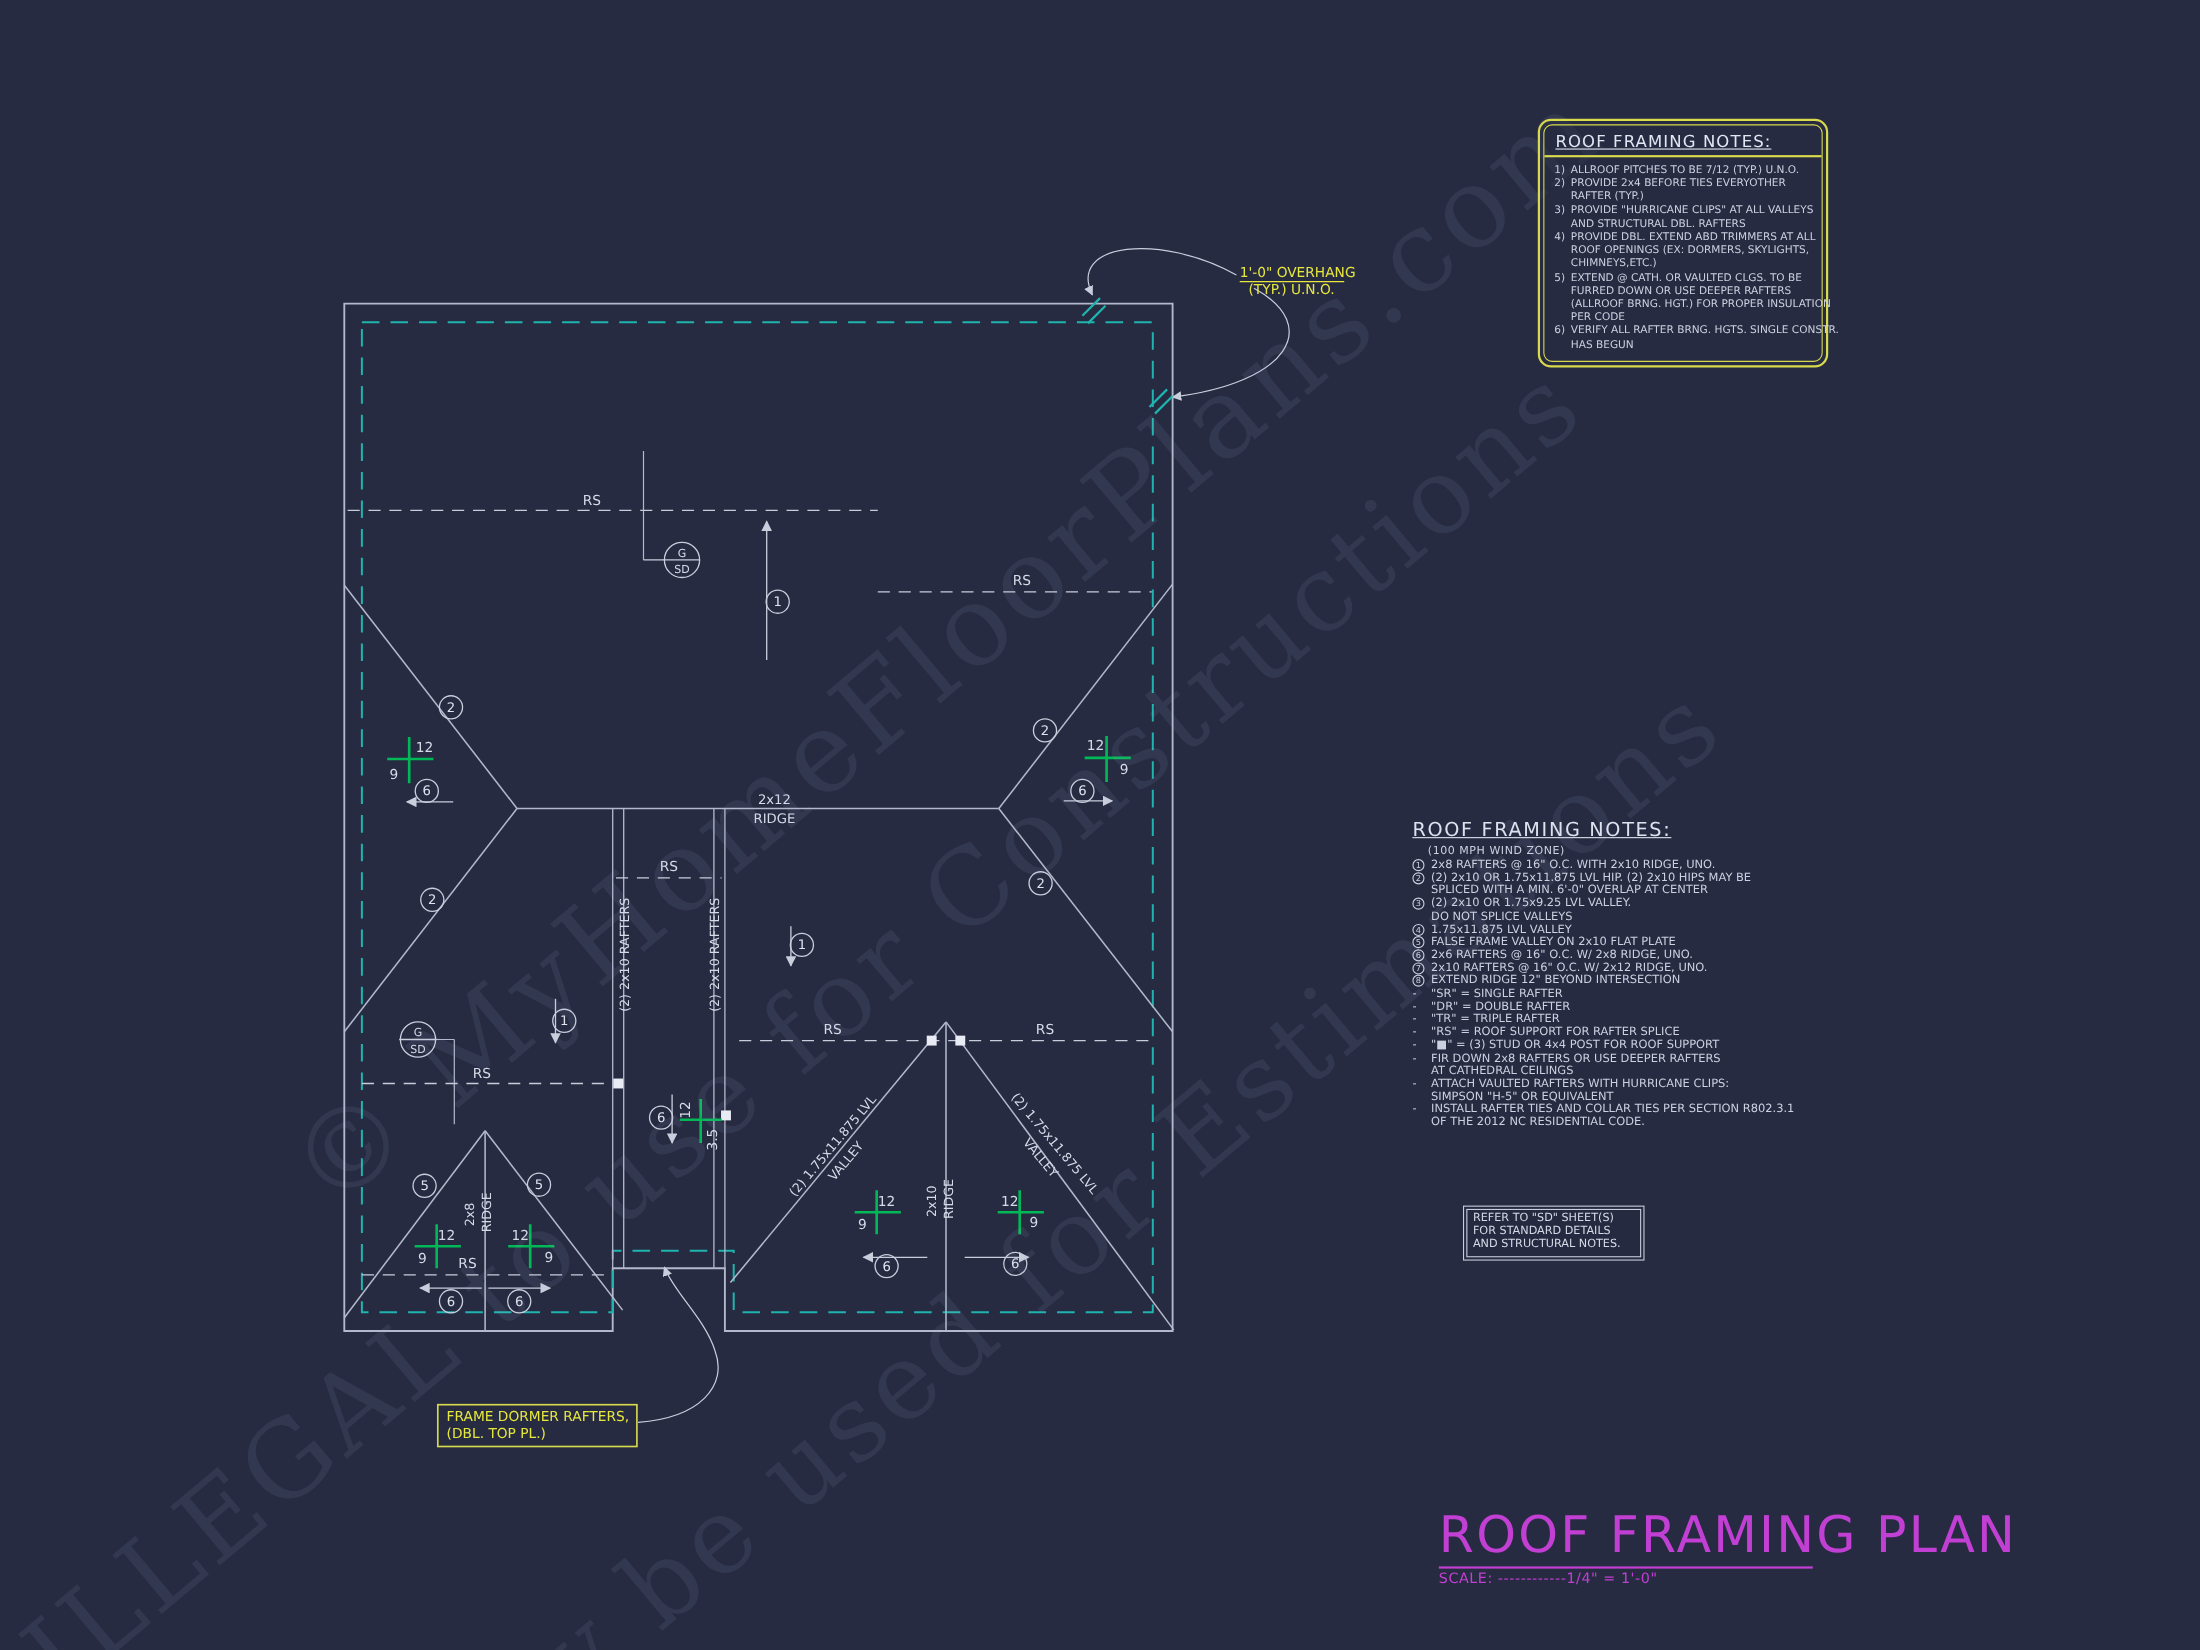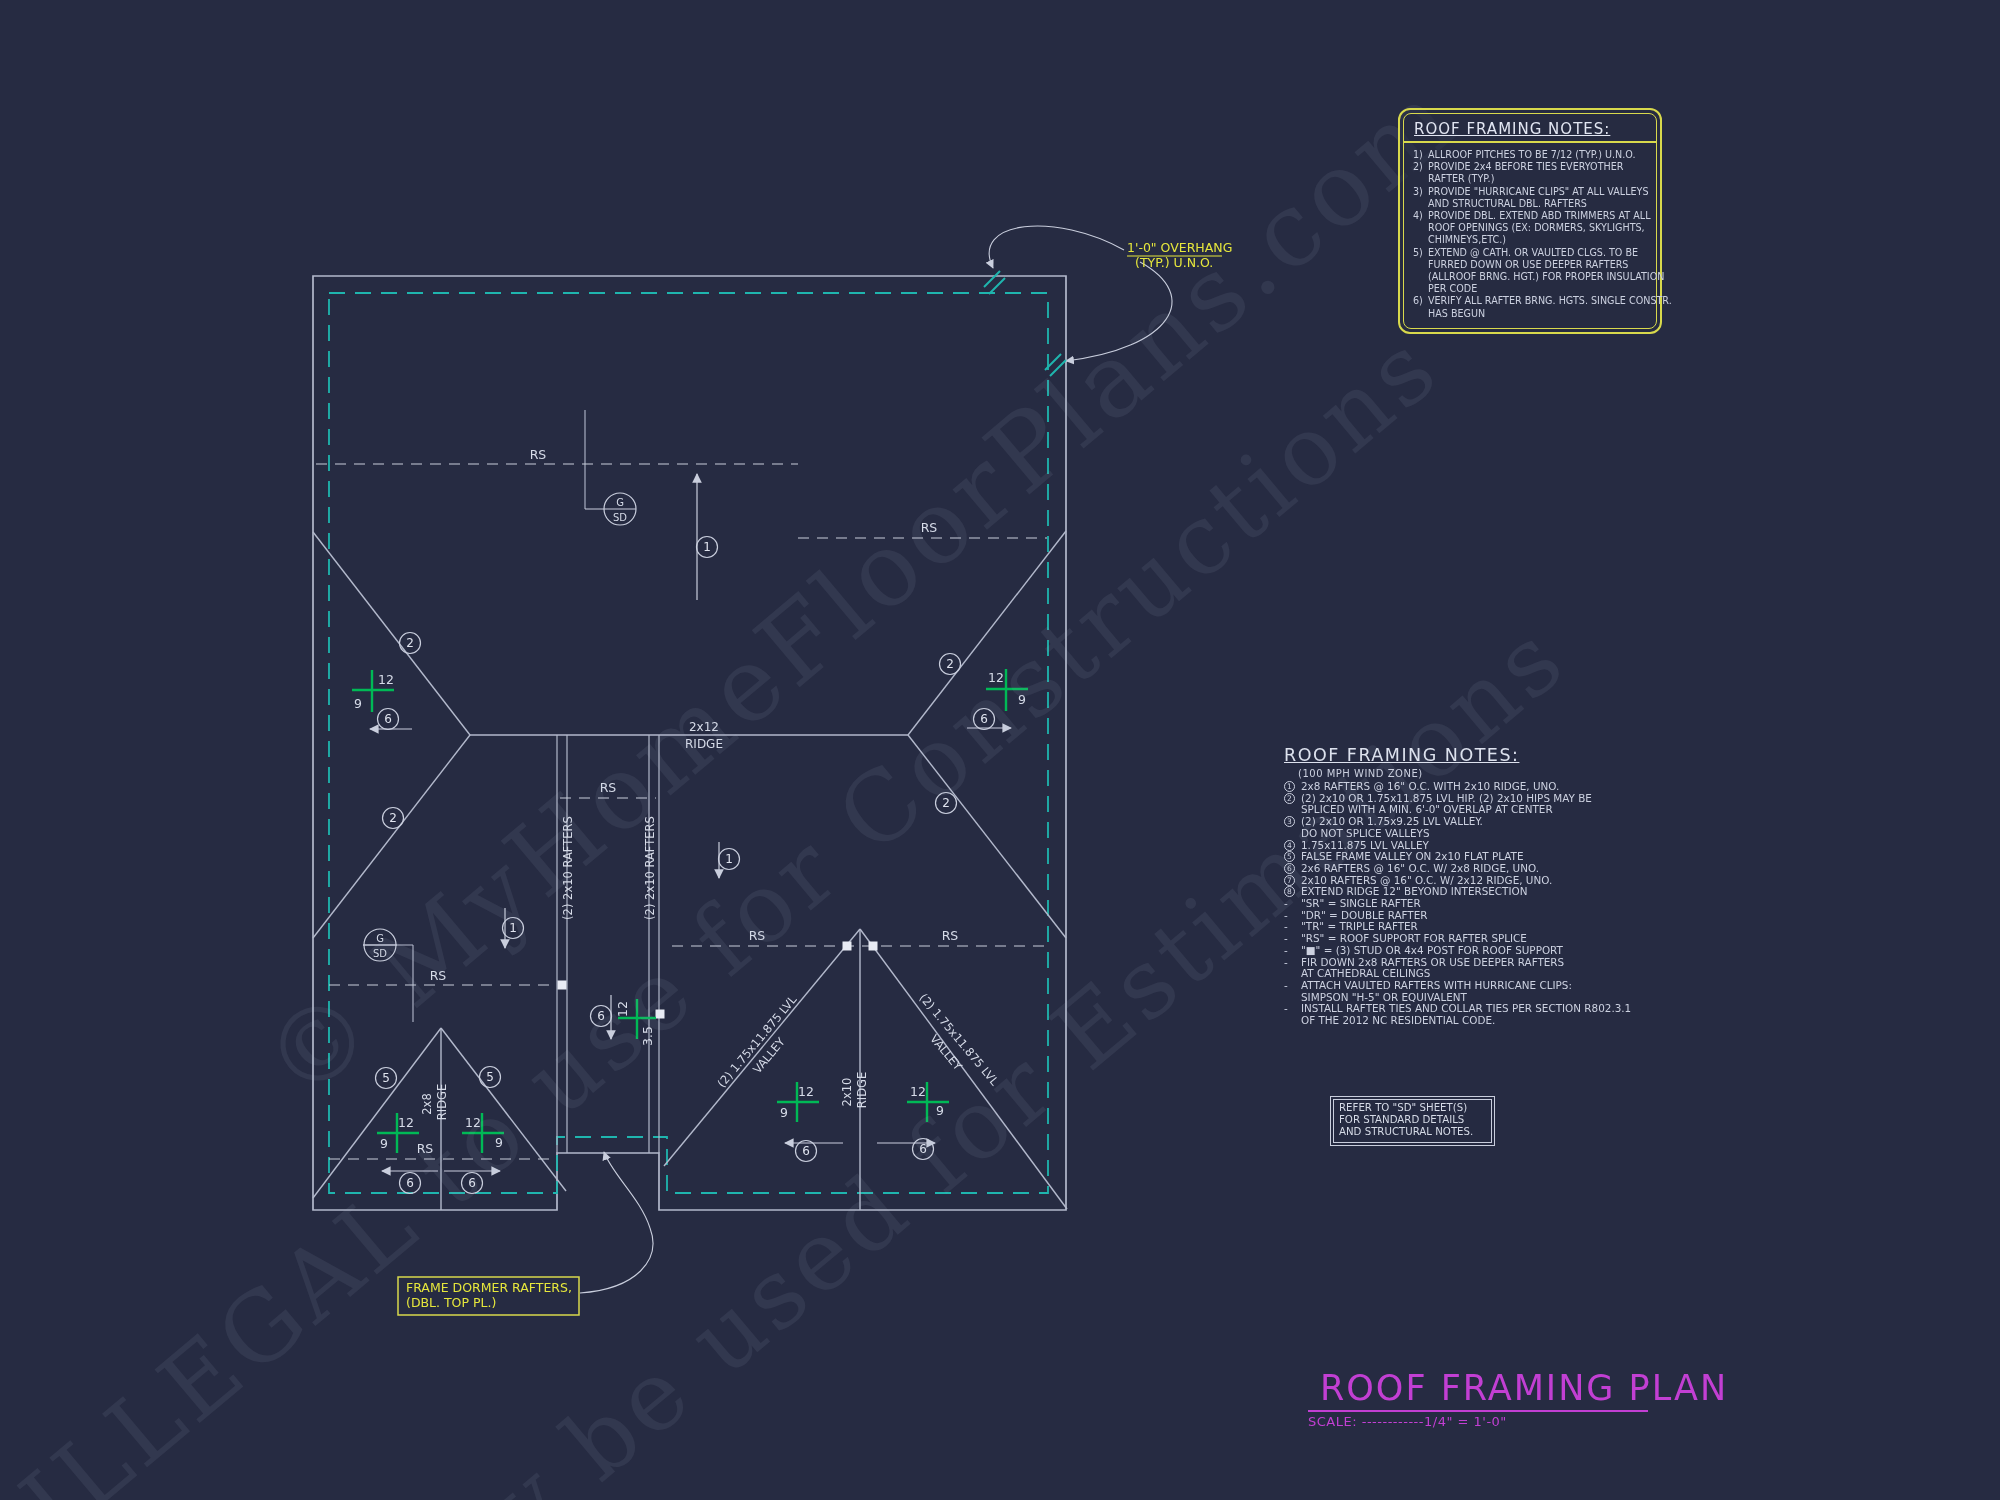--- a/index.html
+++ b/index.html
@@ -38,21 +38,21 @@
   .nb.kind-d{text-align:left;}
 
   
   .sdbox{position:absolute;left:1330px;top:1096px;width:163px;z-index:6;
          border:1.5px solid #c9cedd;background:rgba(38,43,66,.4);}
   .sdbox-in{border:1px solid #c9cedd;margin:2px;padding:2px 5px 3px 5px;}
   .sdbox .nrow{font-size:10.2px;line-height:12.2px;color:#d5dae6;}
 
   
   .titleblk{position:absolute;left:1308px;top:1368px;z-index:6;}
-  .titleblk .t{font-size:35px;color:#c23fd3;letter-spacing:2px;white-space:nowrap;margin-left:12px;}
+  .titleblk .t{font-size:46px;color:#c23fd3;letter-spacing:2px;white-space:nowrap;}
   .titleblk .u{width:340px;height:0;border-top:2px solid #c23fd3;margin-top:2px;}
   .titleblk .s{font-size:13px;color:#c23fd3;margin-top:2px;letter-spacing:.5px;white-space:nowrap;}
 </style>
 </head>
 <body>
 
 <div class="stage">
 
   <svg width="2000" height="1500" viewBox="0 0 2000 1500" style="position:absolute;left:0;top:0;z-index:4;">
     <defs>

